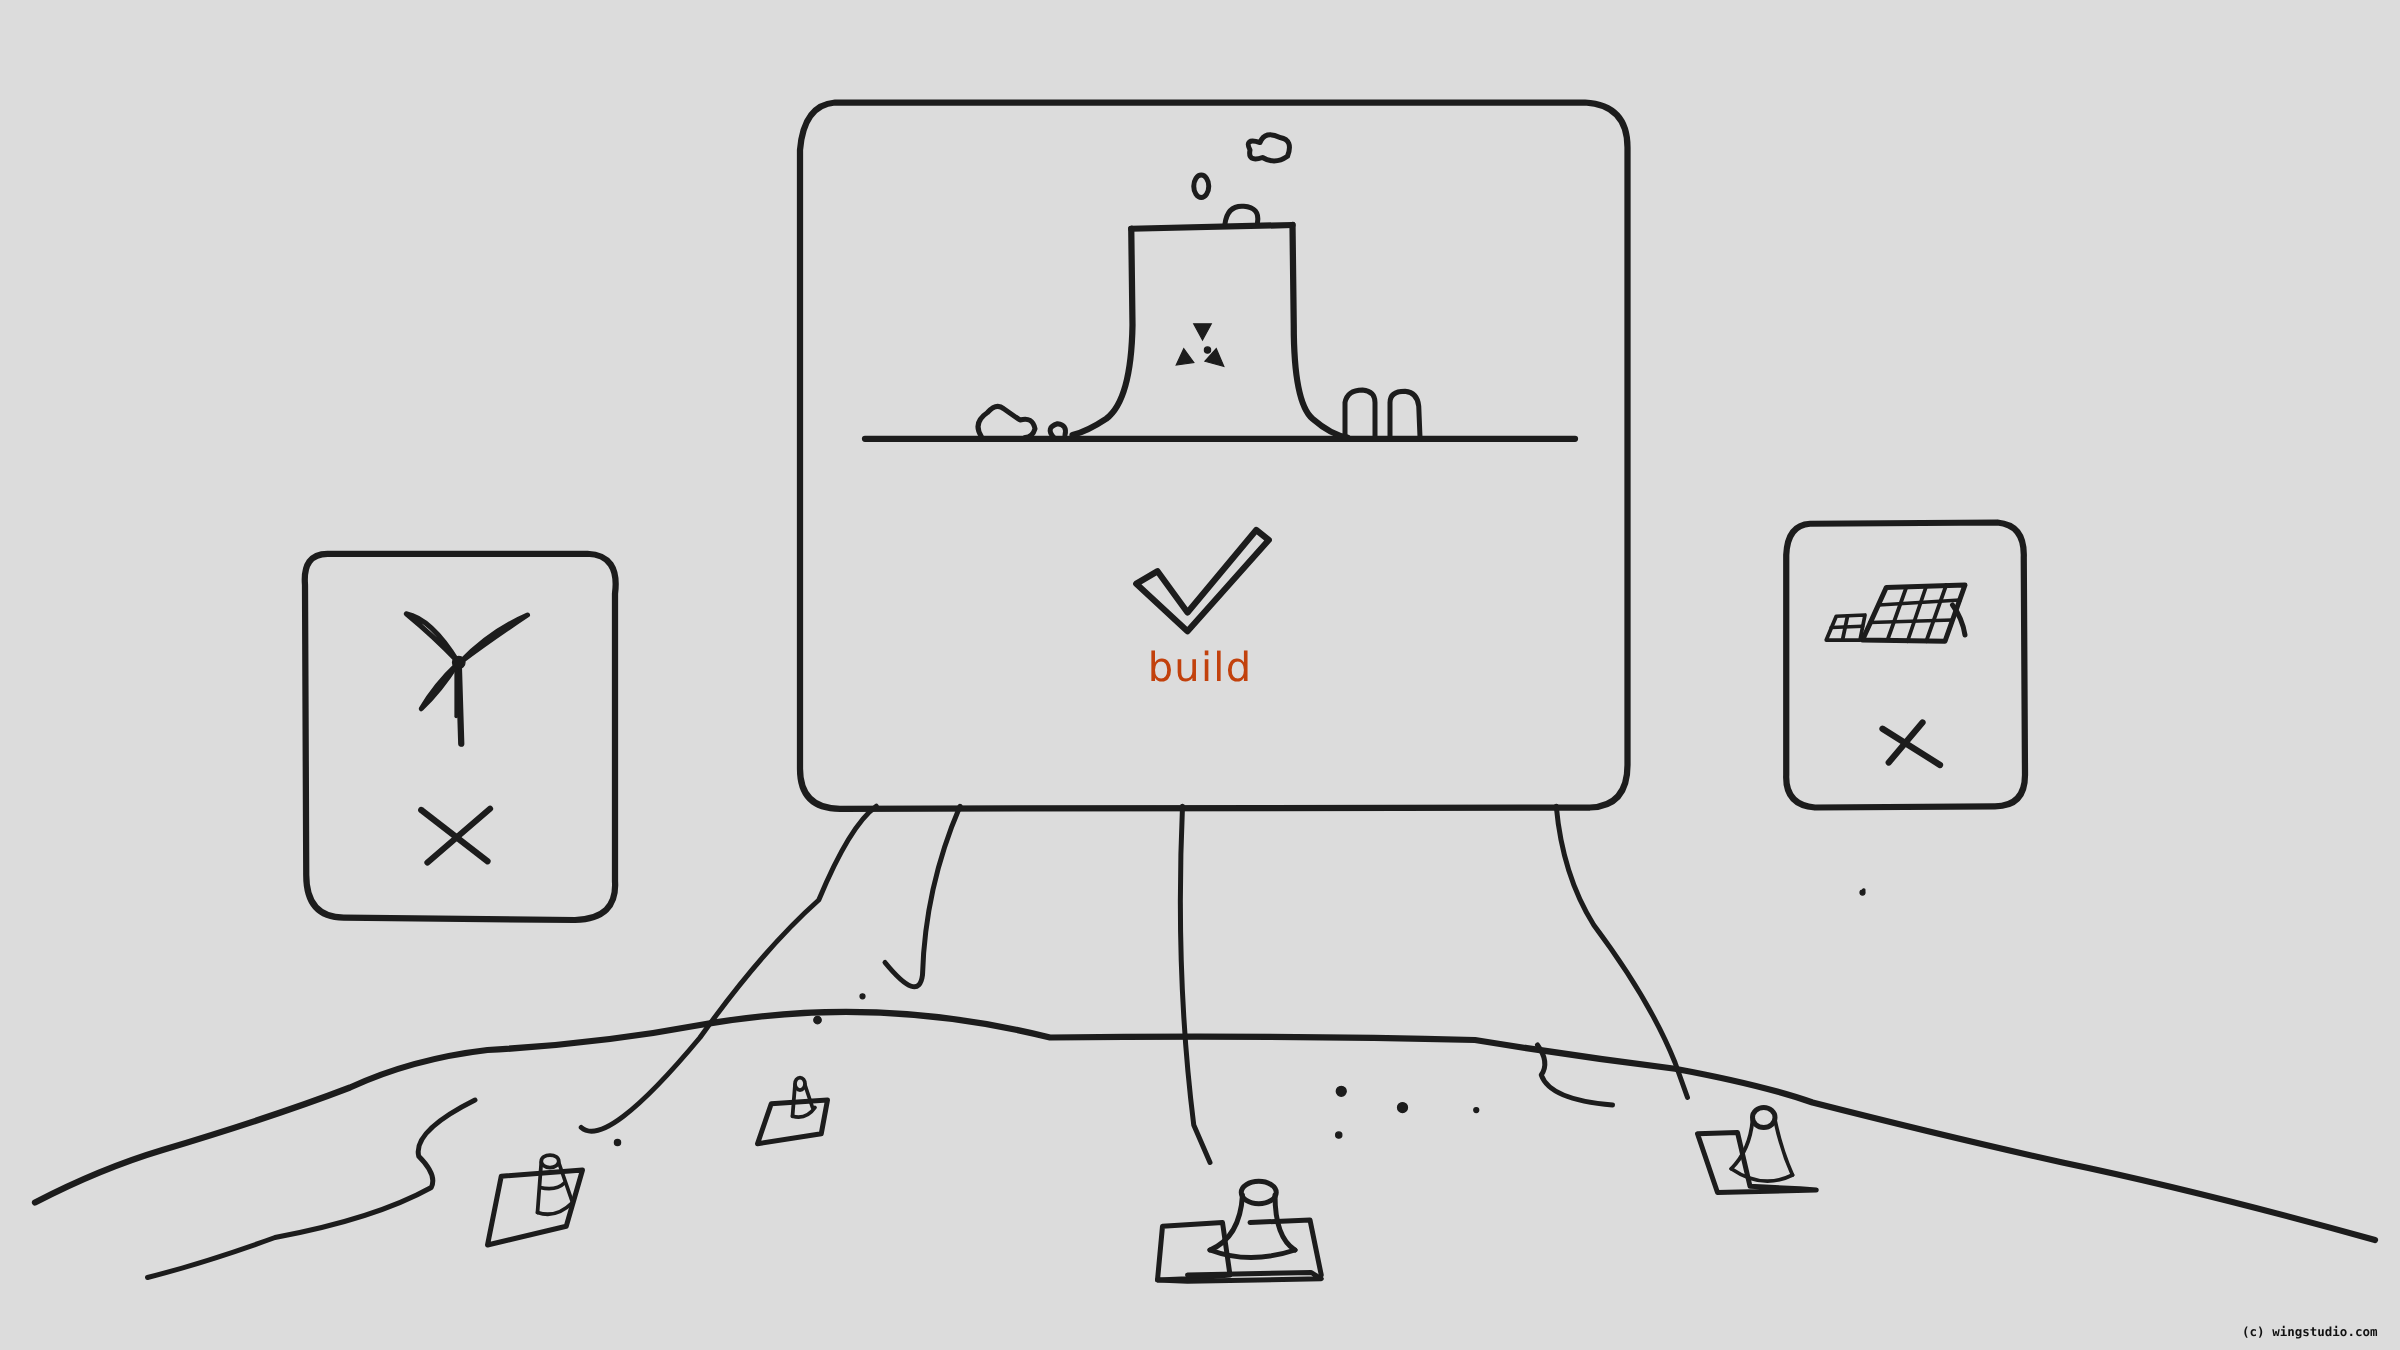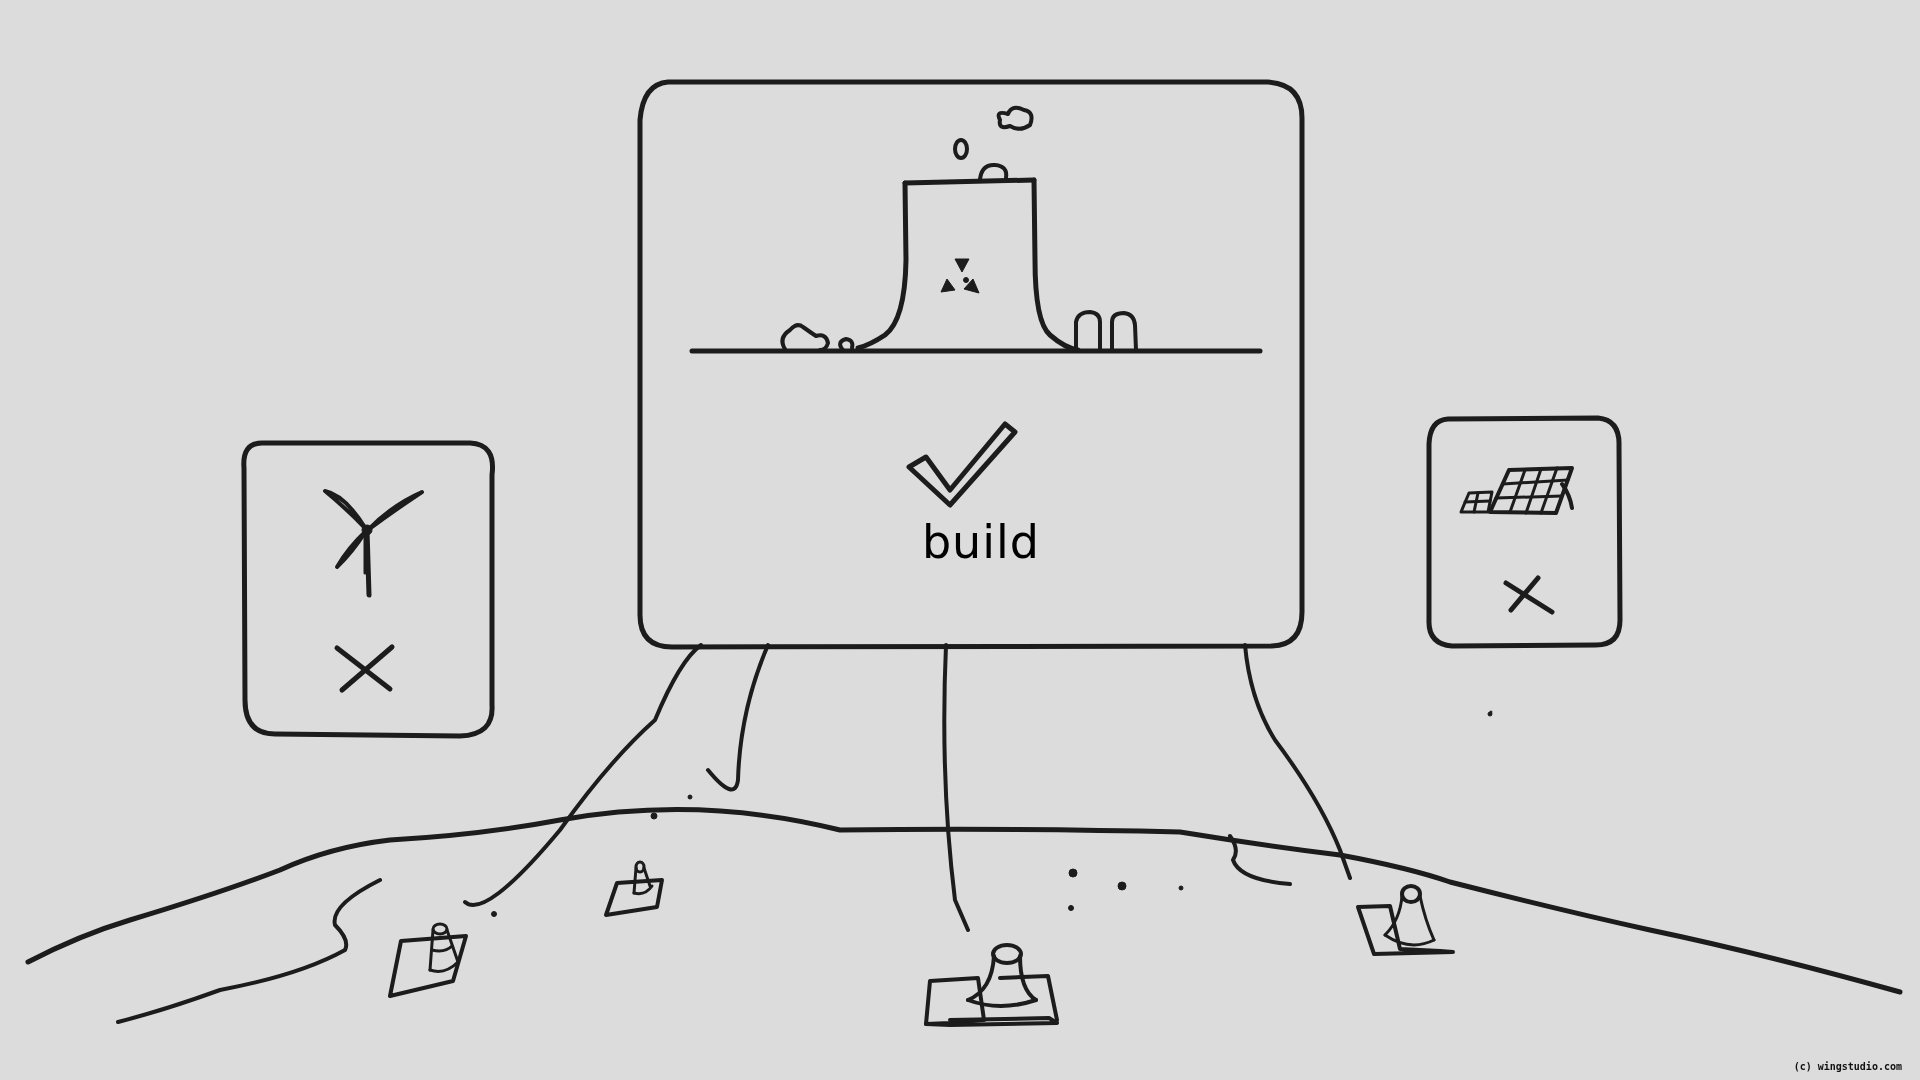--- a/index.html
+++ b/index.html
@@ -11,24 +11,24 @@
     }
     .scene { position: absolute; left: 0; top: 0; width: 1920px; height: 1080px; }
     .ink { fill: none; stroke: #1c1c1c; stroke-linecap: round; stroke-linejoin: round; }
     .ink-thick { stroke-width: 5; }
     .ink-med { stroke-width: 4; }
     .ink-thin { stroke-width: 3; }
     .fill-ink { fill: #1c1c1c; stroke: #1c1c1c; }
     .card-label {
       position: absolute;
       left: 880px; top: 515px; width: 160px;
-      text-align: right;
+      text-align: center;
       font-family: "DejaVu Sans", sans-serif;
-      font-size: 46px;
-      color: #000000;
+      font-size: 32px;
+      color: #c2410c;
       letter-spacing: 1px;
     }
     .hit { position: absolute; }
     .copyright {
       position: absolute;
       right: 18px; bottom: 8px;
       font-family: "DejaVu Sans Mono", monospace;
       font-size: 10px; font-weight: bold;
       color: #111;
       text-align: center;

